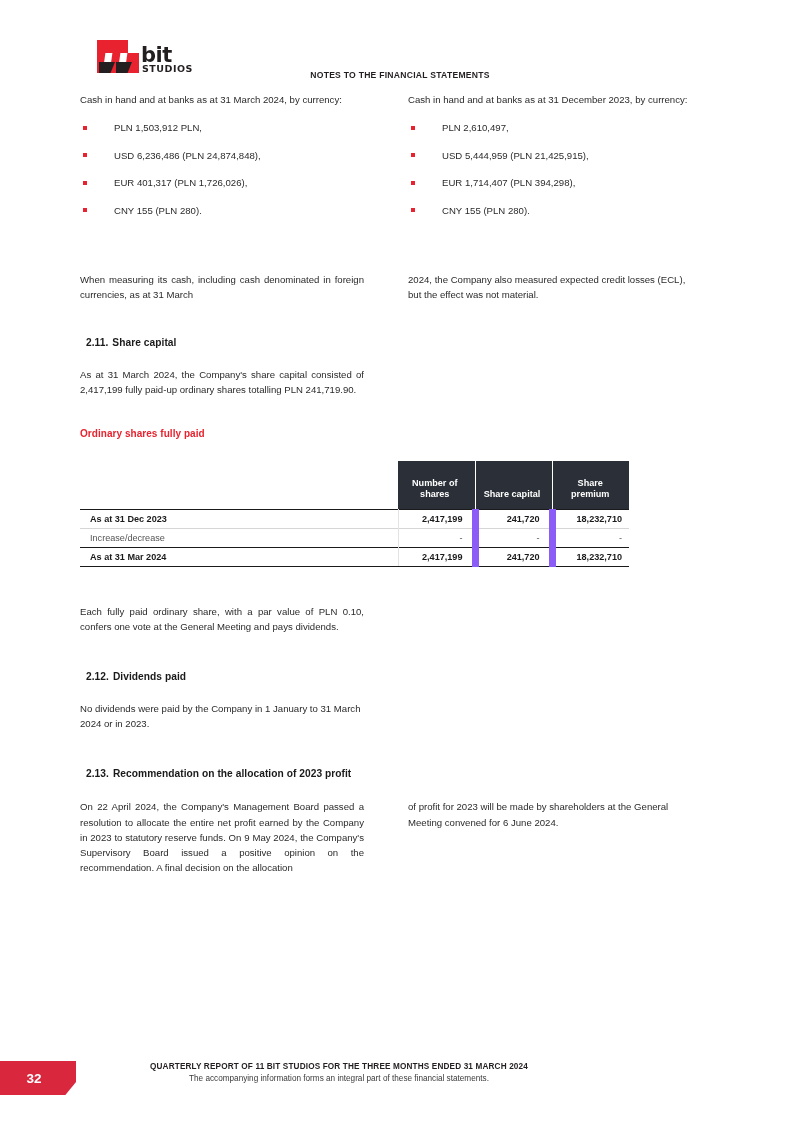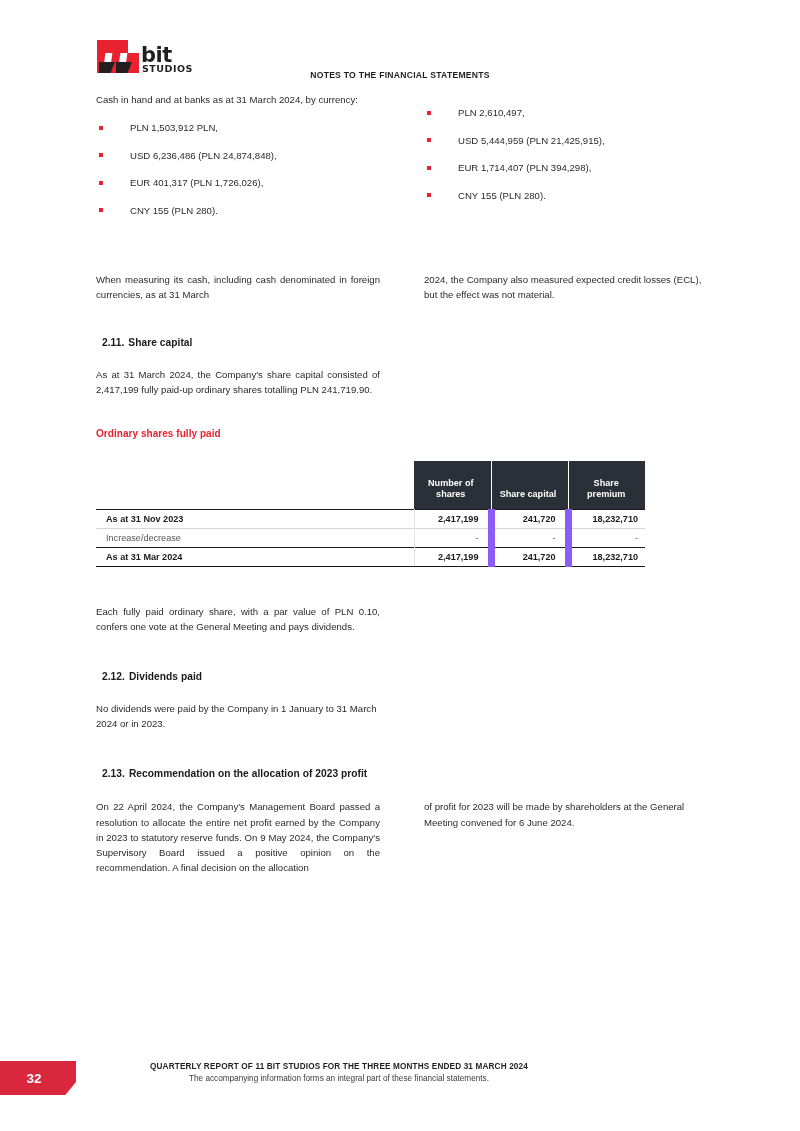--- a/index.html
+++ b/index.html
@@ -120,21 +120,21 @@
     text-align: center;
     font-size: 8.6px;
     font-weight: bold;
     letter-spacing: 0.25px;
     color: #231f20;
   }
 
   
   .content {
     position: absolute;
-    left: 96px;
+    left: 80px;
     top: 92px;
     width: 612px;
   }
 
   .two-col {
     display: flex;
     gap: 44px;
   }
   .col {
     width: 284px;
@@ -335,20 +335,21 @@
             <span>EUR 401,317 (PLN 1,726,026),</span>
           </li>
           <li>
             <span class="bullet-sq"></span>
             <span>CNY 155 (PLN 280).</span>
           </li>
         </ul>
       </div>
 
       <div class="col">
+        <p class="body">Cash in hand and at banks as at 31 December 2023, by currency:</p>
         <ul class="bullets">
           <li>
             <span class="bullet-sq"></span>
             <span>PLN 2,610,497,</span>
           </li>
           <li>
             <span class="bullet-sq"></span>
             <span>USD 5,444,959 (PLN 21,425,915),</span>
           </li>
           <li>
@@ -390,21 +391,21 @@
       <thead>
         <tr>
           <th class="spacer" style="width:318px;"></th>
           <th style="width:77px;">Number of shares</th>
           <th style="width:77px;">Share capital</th>
           <th class="last" style="width:77px;">Share premium</th>
         </tr>
       </thead>
       <tbody>
         <tr class="strong row-top">
-          <td class="label">As at 31 Nov 2023</td>
+          <td class="label">As at 31 Dec 2023</td>
           <td>2,417,199</td>
           <td>241,720</td>
           <td class="last">18,232,710</td>
         </tr>
         <tr class="row-mid">
           <td class="label">Increase/decrease</td>
           <td>-</td>
           <td>-</td>
           <td class="last">-</td>
         </tr>

